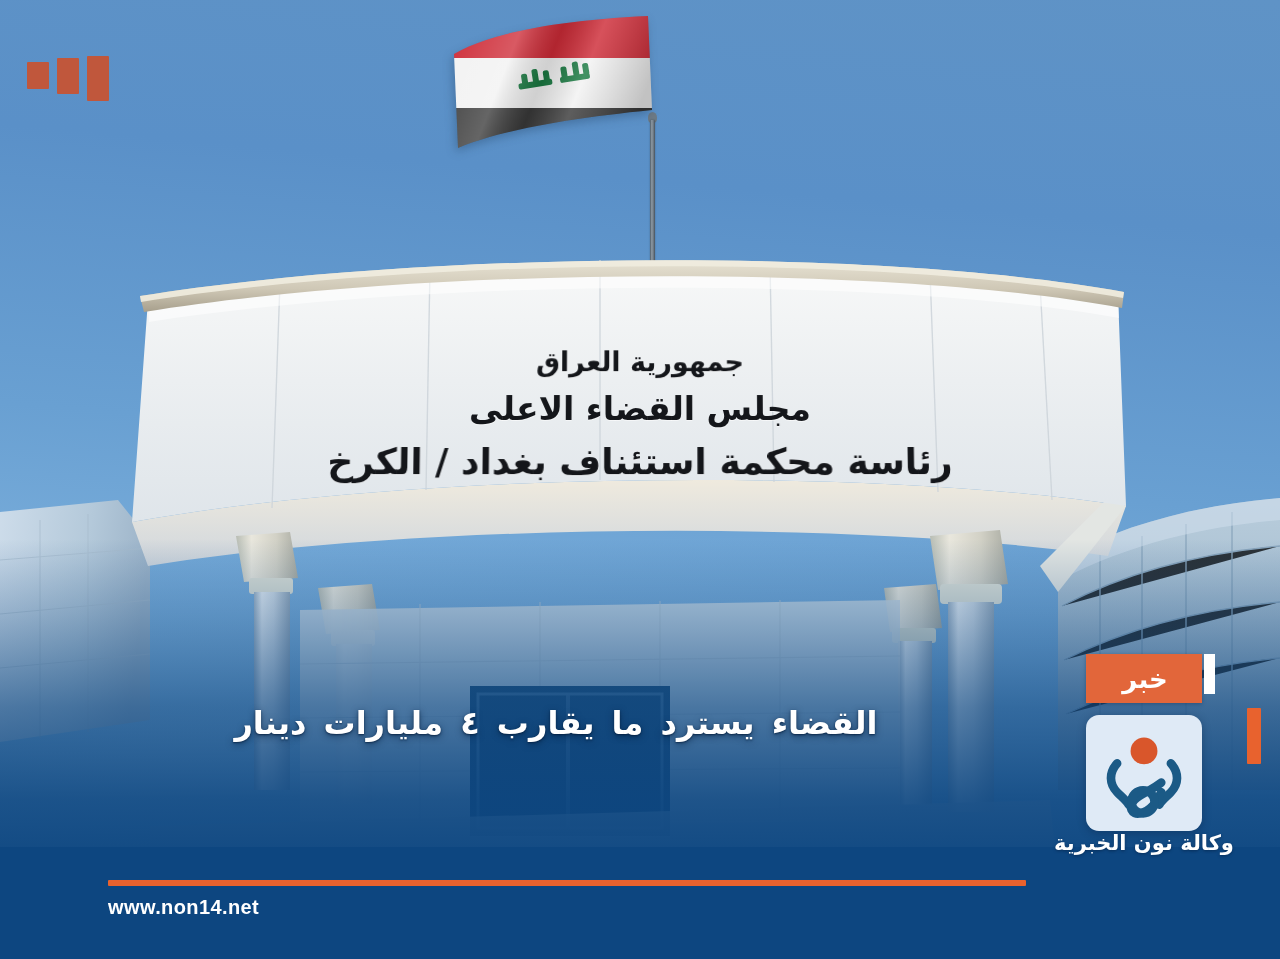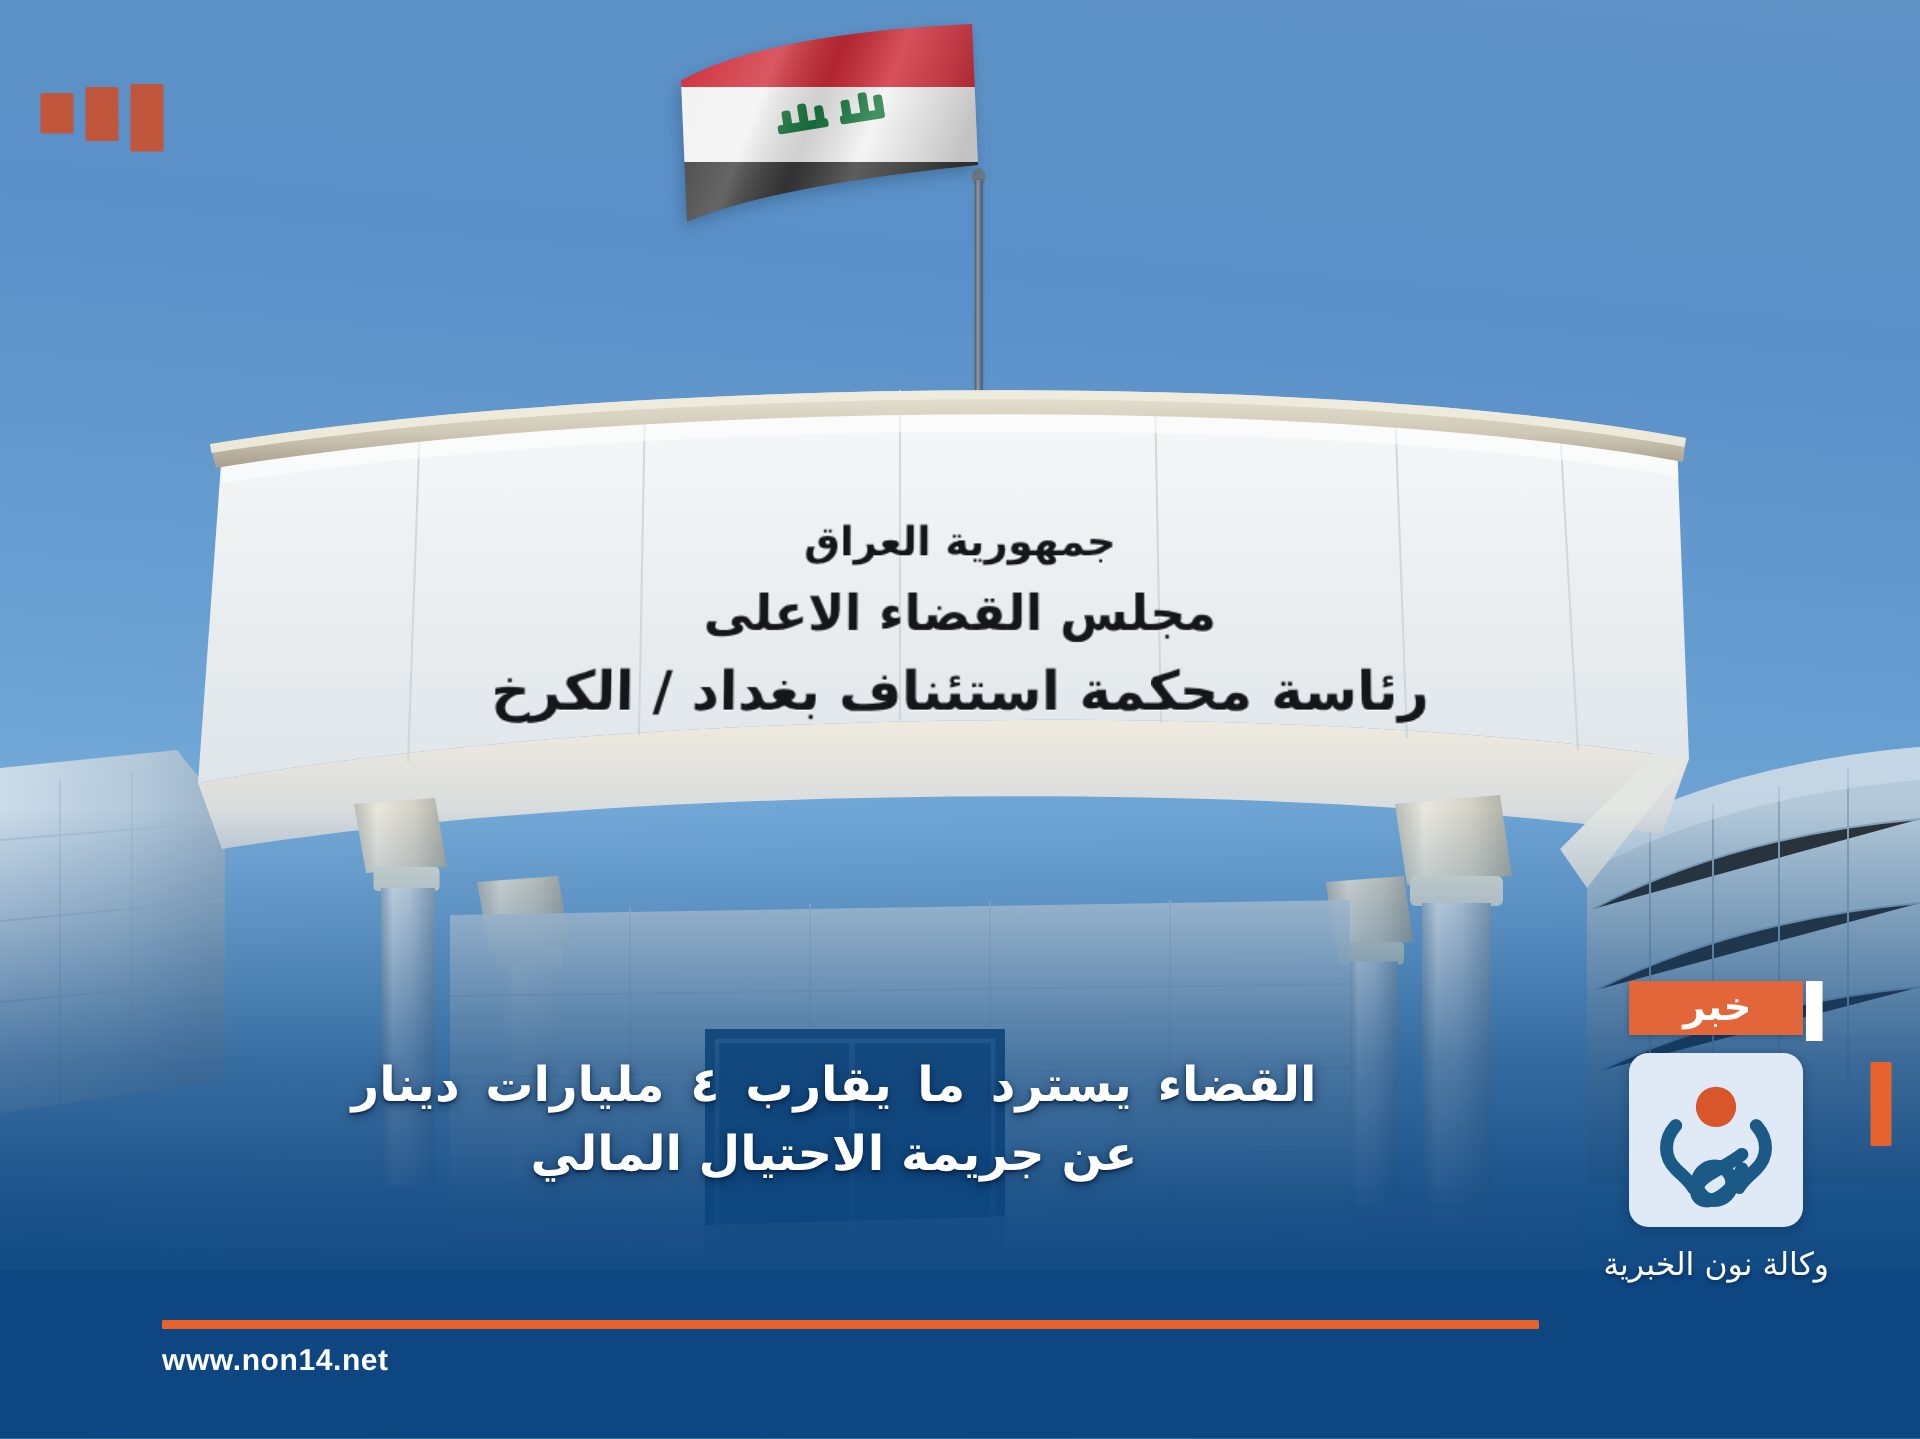--- a/index.html
+++ b/index.html
@@ -139,21 +139,21 @@
   
   .brand-col {
     position: absolute;
     right: 52px; top: 654px;
     width: 168px;
     display: flex; flex-direction: column; align-items: center;
   }
   .news-badge {
     position: relative;
     display: flex; align-items: center; justify-content: center;
-    width: 116px; height: 36px;
+    width: 116px; height: 49px;
     background: #e2663a;
     color: #ffffff;
     font-size: 26px; font-weight: 700;
     line-height: 1;
     padding-left: 2px;
     box-shadow: 0 1px 4px rgba(10,35,65,.35);
   }
   .news-badge::after {
     content: "";
     position: absolute;
@@ -164,24 +164,23 @@
   .logo-tile {
     margin-top: 12px;
     width: 116px; height: 116px;
     background: #dfeaf6;
     border-radius: 13px;
     display: flex; align-items: center; justify-content: center;
     box-shadow: 0 2px 8px rgba(8,30,60,.35);
   }
   .logo-tile svg { width: 96px; height: 96px; display: block; }
   .agency-name {
-    margin-top: 13px;
     color: #ffffff;
     font-size: 21px;
-    font-weight: 400;
+    font-weight: 700;
     white-space: nowrap;
     text-shadow: 0 1px 3px rgba(5,30,60,.55);
   }
 
   
   .footer-rule {
     position: absolute;
     left: 108px; top: 880px;
     width: 918px; height: 6px;
     background: #e8622e;
@@ -381,21 +380,20 @@
 
   <div class="brandmark">
     <i class="b1"></i>
     <i class="b2"></i>
     <i class="b3"></i>
   </div>
 
   <div class="headline-bar"></div>
   <div class="headline">
     <span class="hl-line l1">القضاء يسترد ما يقارب ٤ مليارات دينار</span>
-    <span class="hl-line l2">عن جريمة الاحتيال المالي</span>
   </div>
 
   <div class="brand-col">
 
     <div class="news-badge">
       <span>خبر</span>
     </div>
 
     <div class="logo-tile">
       <svg viewBox="0 0 100 100" aria-hidden="true">

